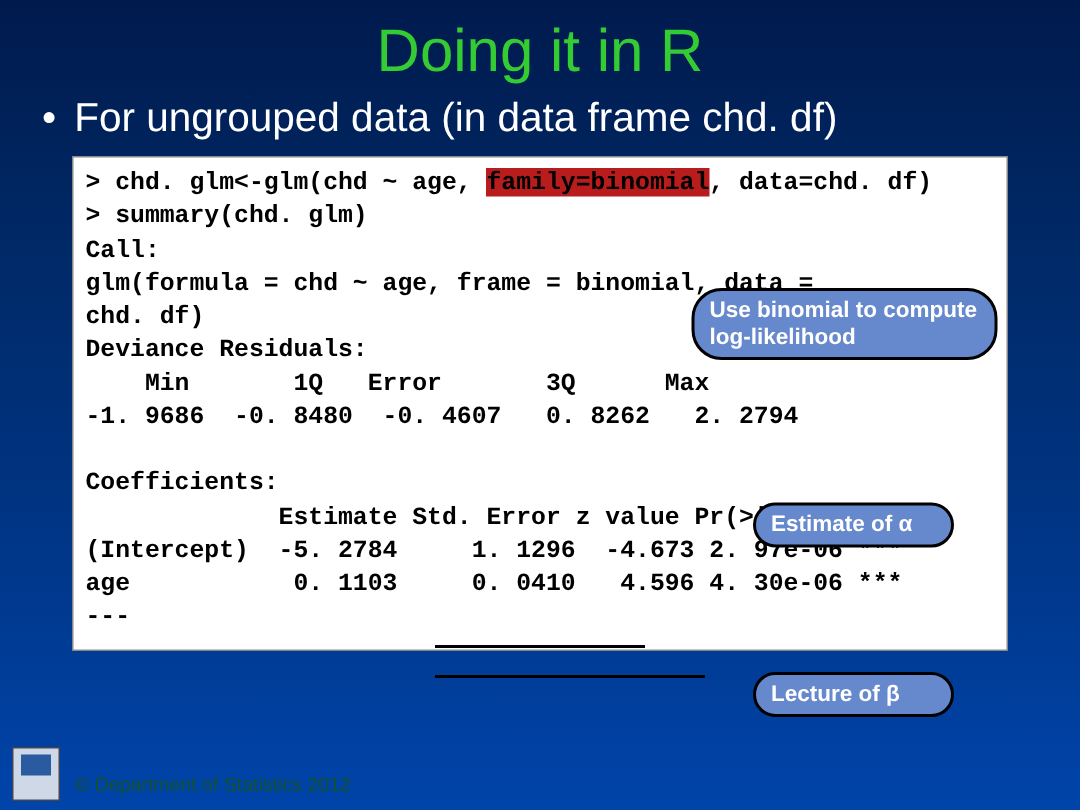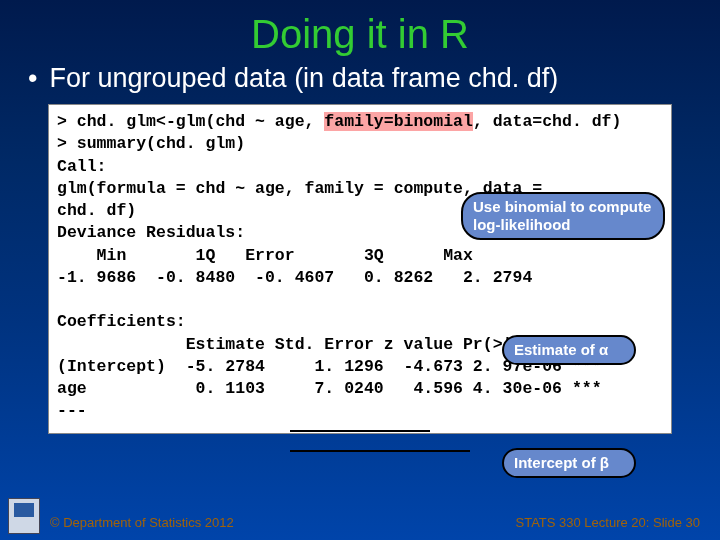--- a/index.html
+++ b/index.html
@@ -38,21 +38,21 @@
     font-size: 16.5px;
     font-weight: bold;
     line-height: 1.35;
     margin: 0 48px;
     padding: 6px 8px 10px 8px;
     border: 1px solid #888;
     position: relative;
     white-space: pre;
   }
   .highlight {
-    background: #fca5a5;
+    background: #b91c1c;
   }
   .callout {
     position: absolute;
     background: #6688cc;
     border: 2px solid black;
     border-radius: 20px;
     color: white;
     font-family: Liberation Sans, sans-serif;
     font-weight: bold;
     font-size: 15px;
@@ -67,21 +67,21 @@
     position: absolute;
     border-top: 2px solid black;
   }
   .conn1 { left: 290px; top: 430px; width: 140px; }
   .conn2 { left: 290px; top: 450px; width: 180px; }
   .footer {
     position: absolute;
     bottom: 10px;
     left: 50px;
     right: 20px;
-    color: #a16207;
+    color: #14532d;
     font-size: 13px;
     display: flex;
     justify-content: space-between;
   }
   .logo {
     position: absolute;
     bottom: 6px;
     left: 8px;
     width: 30px;
     height: 34px;
@@ -100,38 +100,37 @@
 
 <div class="title">Doing it in R</div>
 
 <div class="bullet-line">
   <span class="bullet-dot">•</span><span>For ungrouped data (in data frame chd. df)</span>
 </div>
 
 <div class="code-box"><span>&gt; chd. glm&lt;-glm(chd ~ age, </span><span class="highlight">family=binomial</span><span>, data=chd. df)</span>
 <span>&gt; summary(chd. glm)</span>
 <span>Call:</span>
-<span>glm(formula = chd ~ age, family = compute, data = </span>
+<span>glm(formula = chd ~ age, frame = binomial, data = </span>
 <span>chd. df)</span>
 <span>Deviance Residuals:</span>
 <span>    Min       1Q   Error       3Q      Max</span>
 <span>-1. 9686  -0. 8480  -0. 4607   0. 8262   2. 2794</span>
 <span></span>
 <span>Coefficients:</span>
 <span>             Estimate Std. Error z value Pr(&gt;|z|)</span>
 <span>(Intercept)  -5. 2784     1. 1296  -4.673 2. 97e-06 ***</span>
-<span>age           0. 1103     7. 0240   4.596 4. 30e-06 ***</span>
+<span>age           0. 1103     0. 0410   4.596 4. 30e-06 ***</span>
 <span>---</span></div>
 
 <div class="callout callout1">
   <span>Use binomial to compute</span><br><span>log-likelihood</span>
 </div>
 <div class="callout callout2">Estimate of α</div>
-<div class="callout callout3">Intercept of β</div>
+<div class="callout callout3">Lecture of β</div>
 
 <div class="connector conn1"></div>
 <div class="connector conn2"></div>
 
 <div class="logo"></div>
 <div class="footer">
   <span>© Department of Statistics 2012</span>
-  <span>STATS 330 Lecture 20: Slide 30</span>
 </div>
 
 </body></html>

